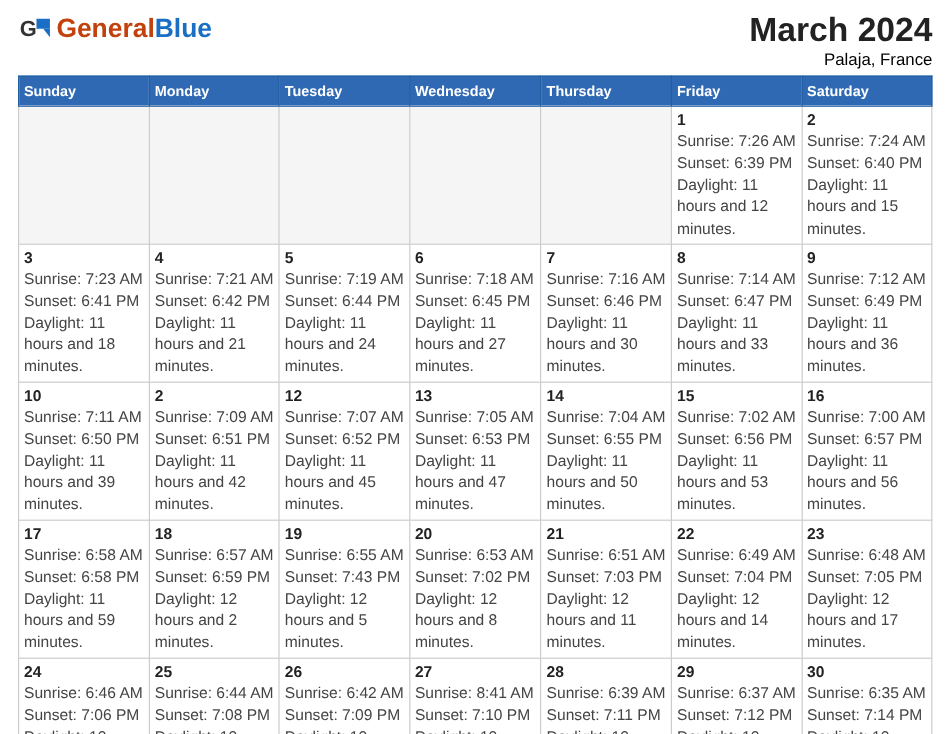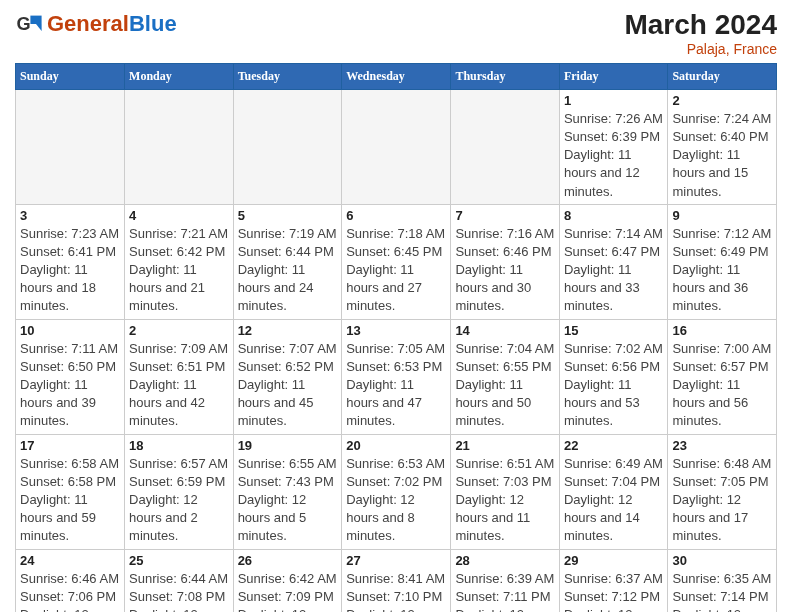--- a/index.html
+++ b/index.html
@@ -36,36 +36,35 @@
       text-align: right;
     }
     .month-title {
       font-size: 28px;
       font-weight: bold;
       color: #222;
       line-height: 1.1;
     }
     .subtitle {
       font-size: 14px;
-      color: #c2410c;
+      color: #000000;
     }
     .calendar {
       width: 100%;
       border-collapse: collapse;
       border: 1px solid #bbb;
     }
     .calendar th {
       background-color: #2f69b3;
       color: #fff;
       font-size: 12px;
       font-weight: bold;
       padding: 5px 4px;
       text-align: left;
       border: 1px solid #2060a0;
-      font-family: Liberation Serif, serif;
     }
     .calendar td {
       vertical-align: top;
       border: 1px solid #ccc;
       padding: 3px 4px;
       width: 113px;
       min-height: 70px;
       font-size: 9.5px;
       color: #333;
       background: #fff;

